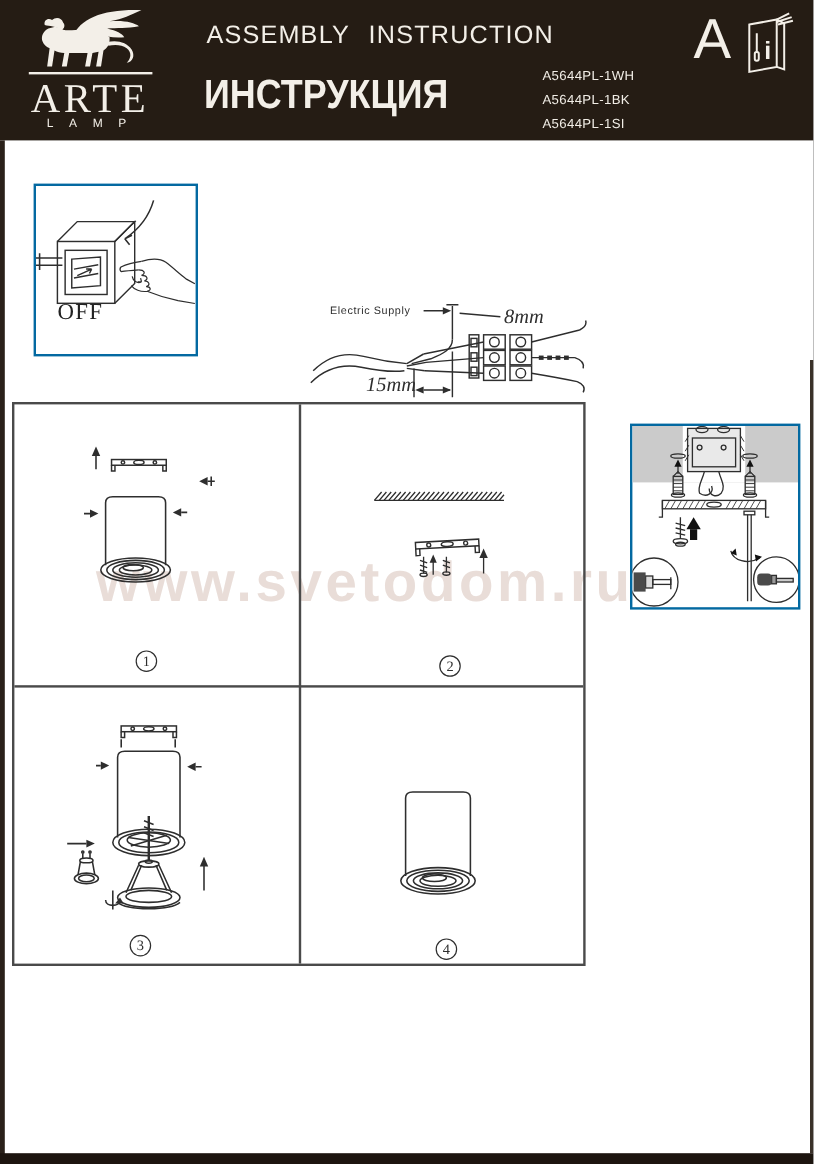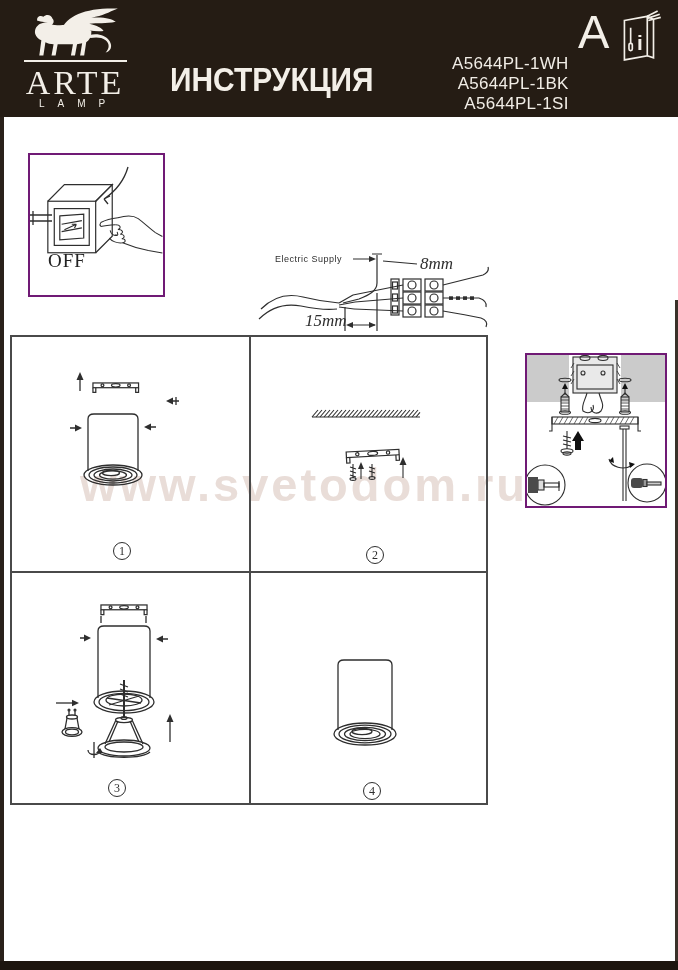--- a/index.html
+++ b/index.html
@@ -10,27 +10,27 @@
   .header{position:absolute;left:0;top:0;width:678px;height:117px;background:#251c14;}
   .brand-name{position:absolute;left:22px;top:64px;width:106px;text-align:center;
     font-family:"Liberation Serif",serif;font-size:34px;letter-spacing:3px;color:#f3efe8;}
   .brand-sub{position:absolute;left:26px;top:98px;width:100px;
     font-size:10px;letter-spacing:13px;text-indent:13px;color:#f3efe8;}
   .brand-line{position:absolute;left:24px;top:60px;width:103px;height:0;border-top:2px solid #f3efe8;}
   .title-en{position:absolute;left:172px;top:18px;font-size:21px;letter-spacing:1px;
     word-spacing:9px;color:#f3efe8;}
   .title-ru{position:absolute;left:170px;top:60px;font-size:34px;font-weight:bold;color:#f3efe8;
     transform:scaleX(0.88);transform-origin:left top;white-space:nowrap;}
-  .codes{position:absolute;left:452px;top:54px;font-size:17px;line-height:20px;color:#f1ede6;letter-spacing:.3px;text-align:right;}
+  .codes{position:absolute;left:452px;top:54px;font-size:11px;line-height:20px;color:#f1ede6;letter-spacing:.3px;}
   .letter-a{position:absolute;left:578px;top:4px;font-size:47px;color:#f3efe8;}
   
   .watermark{position:absolute;left:80px;top:457px;font-size:47px;font-weight:bold;
     letter-spacing:3px;color:#e9ddd8;z-index:1;white-space:nowrap;}
   
-  .frame{position:absolute;border:2px solid #701a75;background:transparent;z-index:3;}
+  .frame{position:absolute;border:2px solid #0369a1;background:transparent;z-index:3;}
   .off-box{left:28px;top:153px;width:133px;height:140px;}
   .on-box{left:533px;top:798px;width:123px;height:135px;}
   .mount-box{left:525px;top:353px;width:138px;height:151px;}
   .switch-label{position:absolute;font-family:"Liberation Serif",serif;font-size:19px;
     letter-spacing:1px;color:#222;}
   
   .grid{position:absolute;left:10px;top:335px;width:474px;height:466px;
     border:2px solid #4a4a4a;z-index:2;}
   .grid-vline{position:absolute;left:237px;top:0;width:2px;height:466px;background:#4a4a4a;}
   .grid-hline{position:absolute;left:0;top:234px;width:474px;height:2px;background:#4a4a4a;}
@@ -87,20 +87,21 @@
         <path d="M36,24 C42,8 62,1 92,2 C82,6 78,9 66,11 C78,10 86,12 90,15 C80,17 72,16 64,17 C72,19 76,21 78,24 C70,25 62,23 56,22 Z"></path>
         <path d="M16,17 C12,19 10,23 11,27 C12,30 14,32 17,33 L15,48 L19,48 L21,35 C23,36 26,37 29,37 L27,48 L31,48 L33,37 L48,37 L46,48 L50,48 L52,37 L57,36 L55,48 L59,48 L61,35 C64,33 66,30 66,26 L66,24 C60,20 52,18 44,18 C38,18 32,19 28,18 C25,15 21,15 16,17 Z"></path>
         <path d="M64,28 C72,26 80,28 84,34 C87,39 85,44 80,45 C84,41 84,36 80,33 C76,30 70,30 65,31 Z"></path>
         <path d="M13,14 C12,10 16,8 19,10 C22,7 27,8 28,12 C30,14 29,17 27,18 C22,15 17,15 13,14 Z"></path>
       </g>
     </svg>
     <div class="brand-line"></div>
     <div class="brand-name">ARTE</div>
     <div class="brand-sub">LAMP</div>
 
+    <div class="title-en">ASSEMBLY INSTRUCTION</div>
     <div class="title-ru">ИНСТРУКЦИЯ</div>
 
     <div class="codes">
       <div>A5644PL-1WH</div>
       <div>A5644PL-1BK</div>
       <div>A5644PL-1SI</div>
     </div>
 
     <div class="letter-a">A</div>
 

